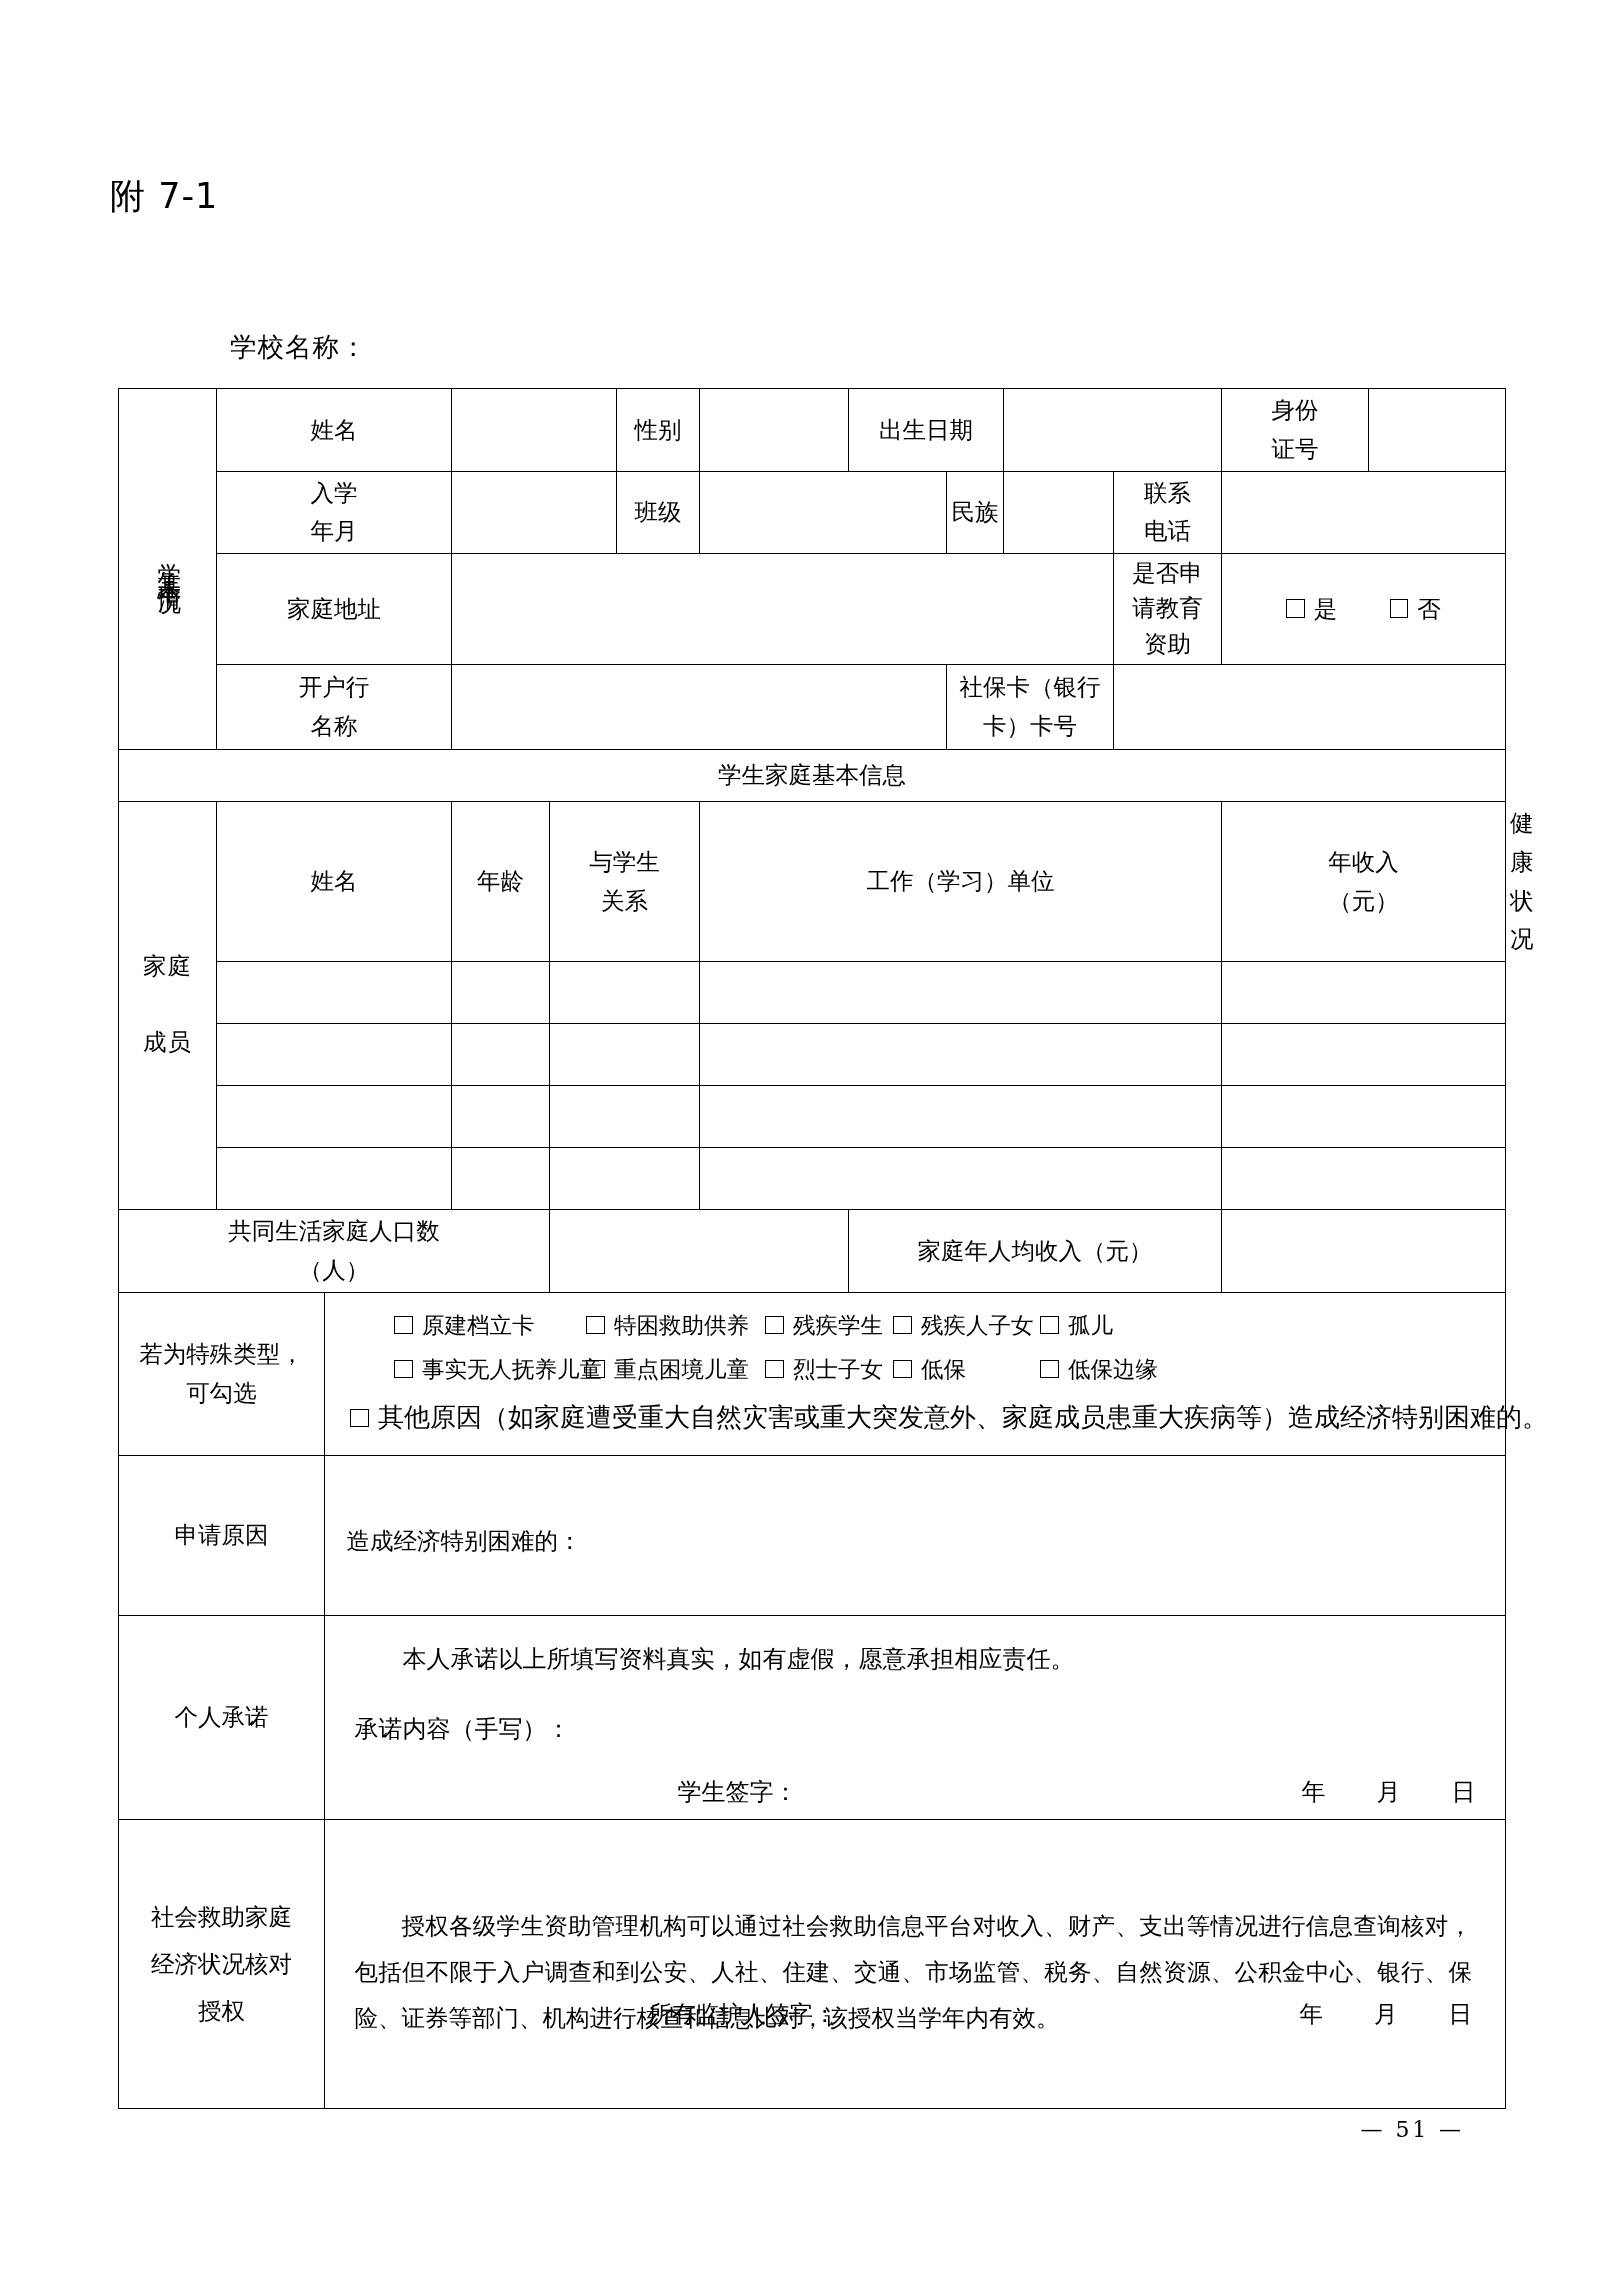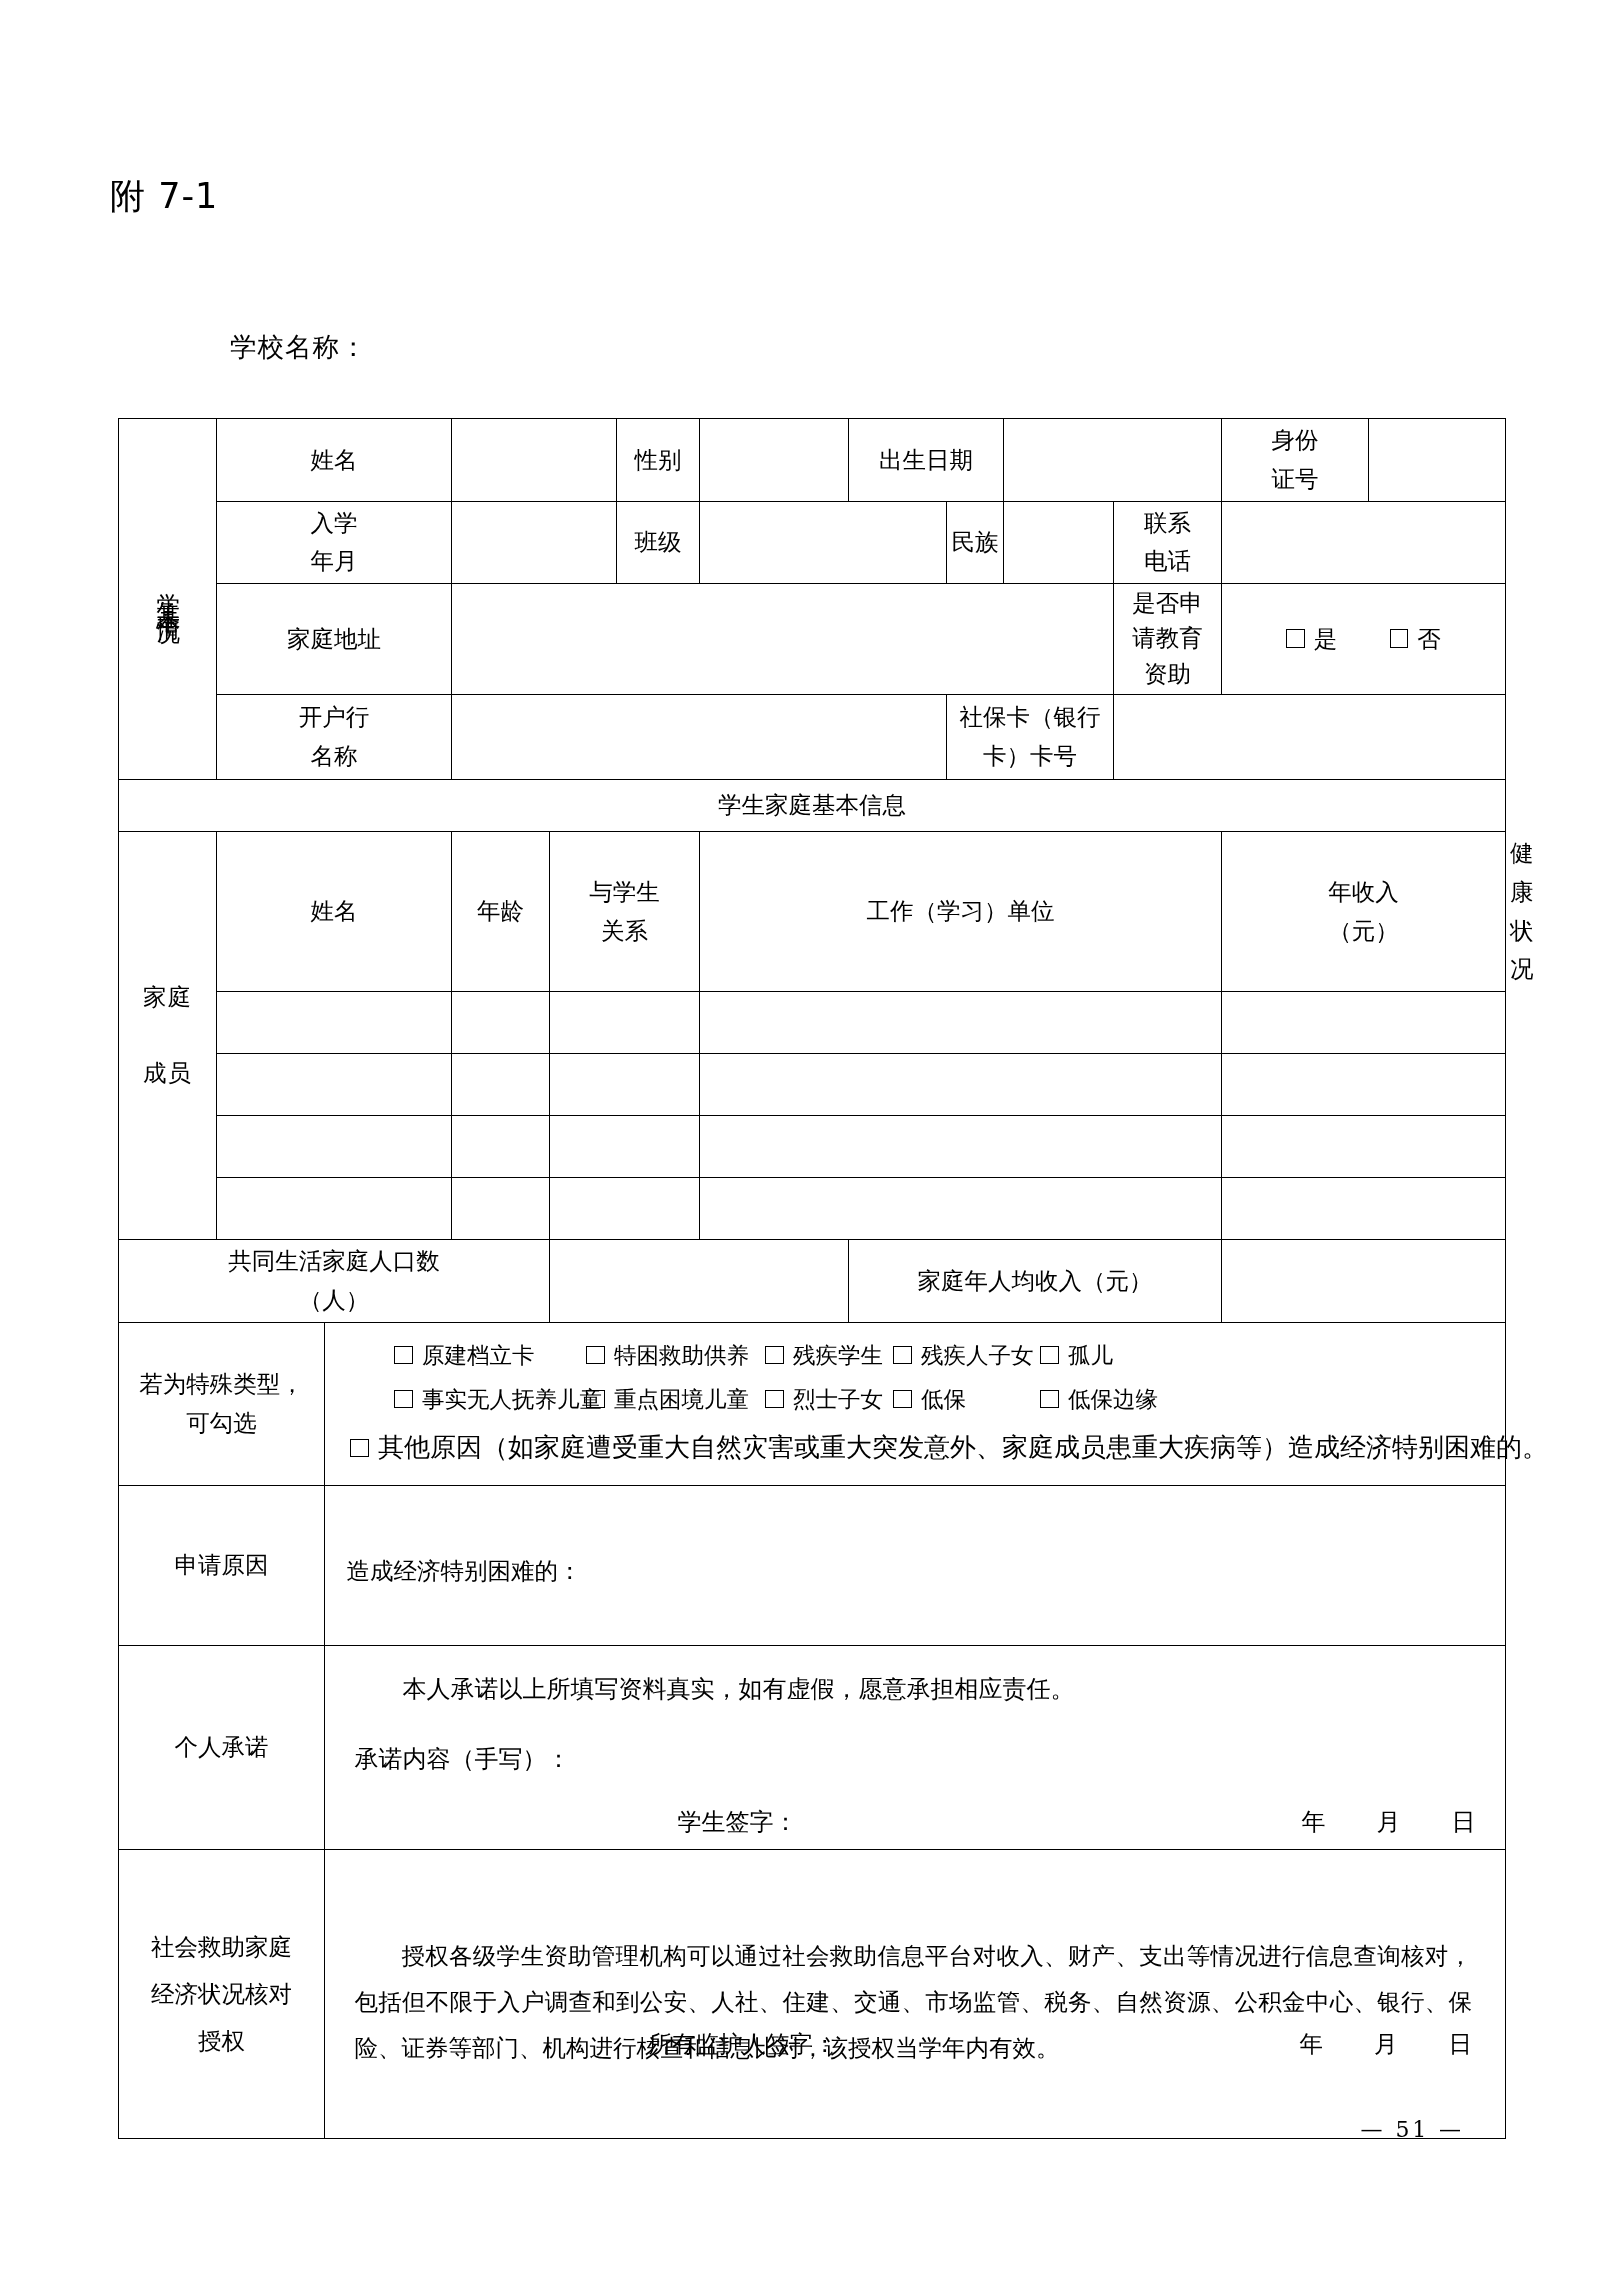--- a/index.html
+++ b/index.html
@@ -50,37 +50,38 @@
     left: 230px;
     top: 329px;
     font-size: 26.5px;
     letter-spacing: 1px;
   }
 
   
   table.form {
     position: absolute;
     left: 118px;
-    top: 418px;
+    top: 388px;
     width: 1387px;
     border-collapse: collapse;
     table-layout: fixed;
     font-size: 23.5px;
   }
   table.form td {
     border: 1.6px solid #000;
     padding: 2px 3.9px;
     text-align: center;
     vertical-align: middle;
     line-height: 1.55;
   }
   .vlabel {
     font-size: 23.5px;
     line-height: 1.85;
     letter-spacing: 1px;
+    font-family: Liberation Mono, monospace;
   }
   .two-line { line-height: 1.65; }
   .row-h-1 { height: 69px; }
   .row-h-2 { height: 71px; }
   .row-h-addr { height: 106px; }
   .row-h-bank { height: 80px; }
   .row-h-section { height: 47px; }
   .row-h-fhead { height: 80px; }
   .row-h-fbody { height: 57px; }
   .row-h-pop { height: 74px; }

